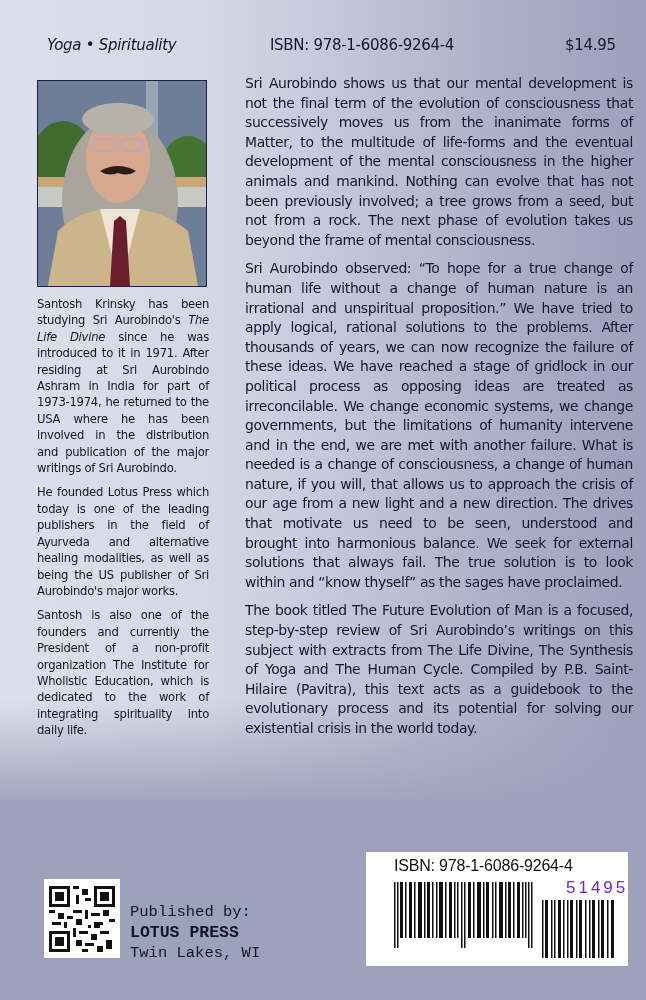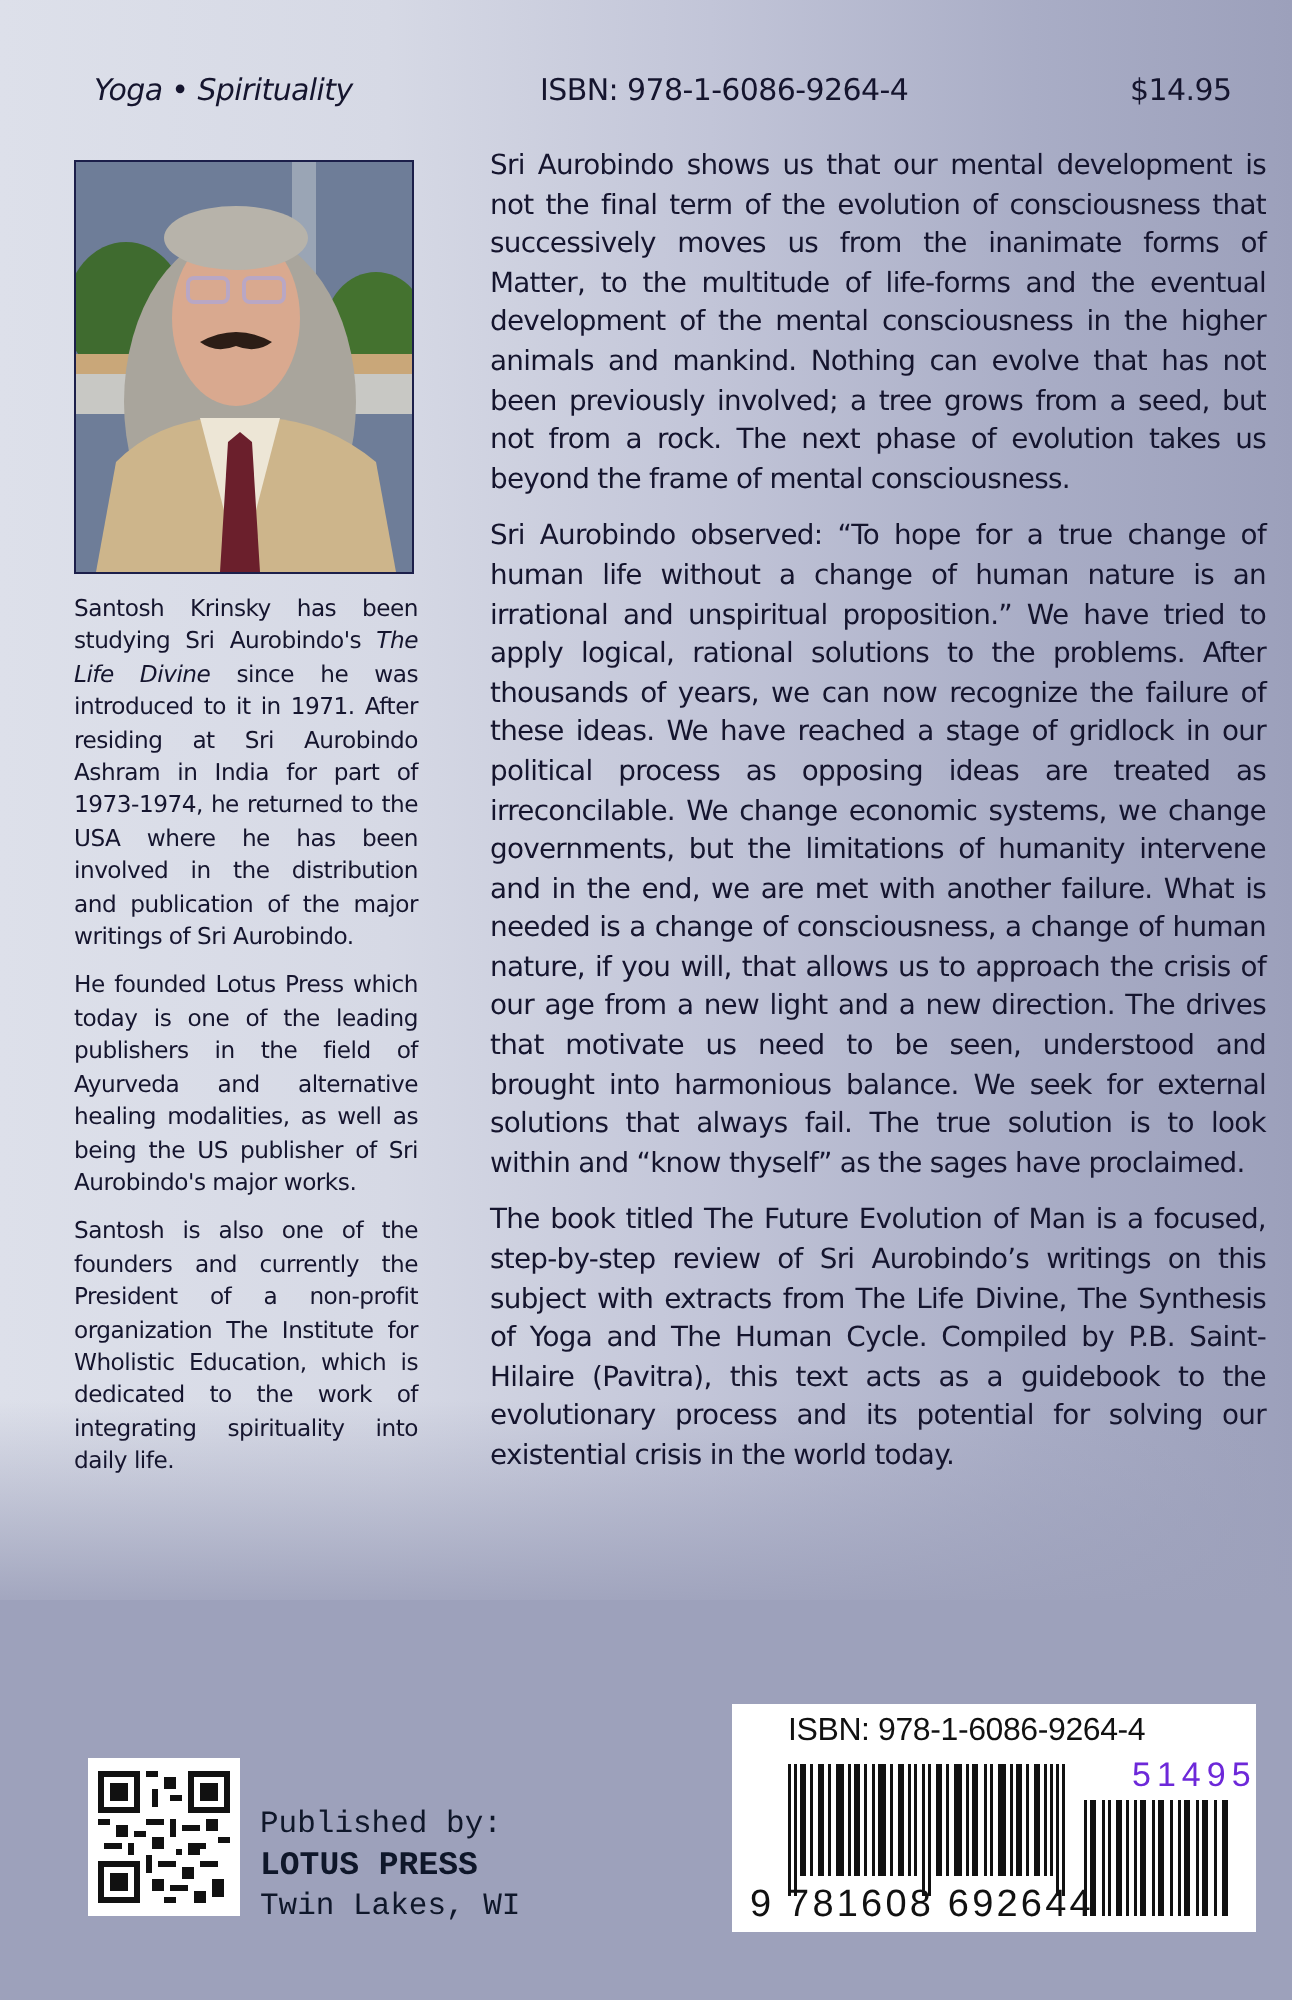--- a/index.html
+++ b/index.html
@@ -198,14 +198,13 @@
       <rect x="37" y="0" width="3" height="58"></rect>
         <rect x="43" y="0" width="1.5" height="58"></rect>
         <rect x="47" y="0" width="1.5" height="58"></rect>
       <rect x="50" y="0" width="3" height="58"></rect>
         <rect x="56" y="0" width="1.5" height="58"></rect>
         <rect x="59" y="0" width="3" height="58"></rect>
       <rect x="65" y="0" width="1.5" height="58"></rect>
         <rect x="69" y="0" width="3" height="58"></rect>
     </g>
   </svg>
-  <div class="bc-digits">9 781608 692644</div>
 </div>
 
 </body></html>

